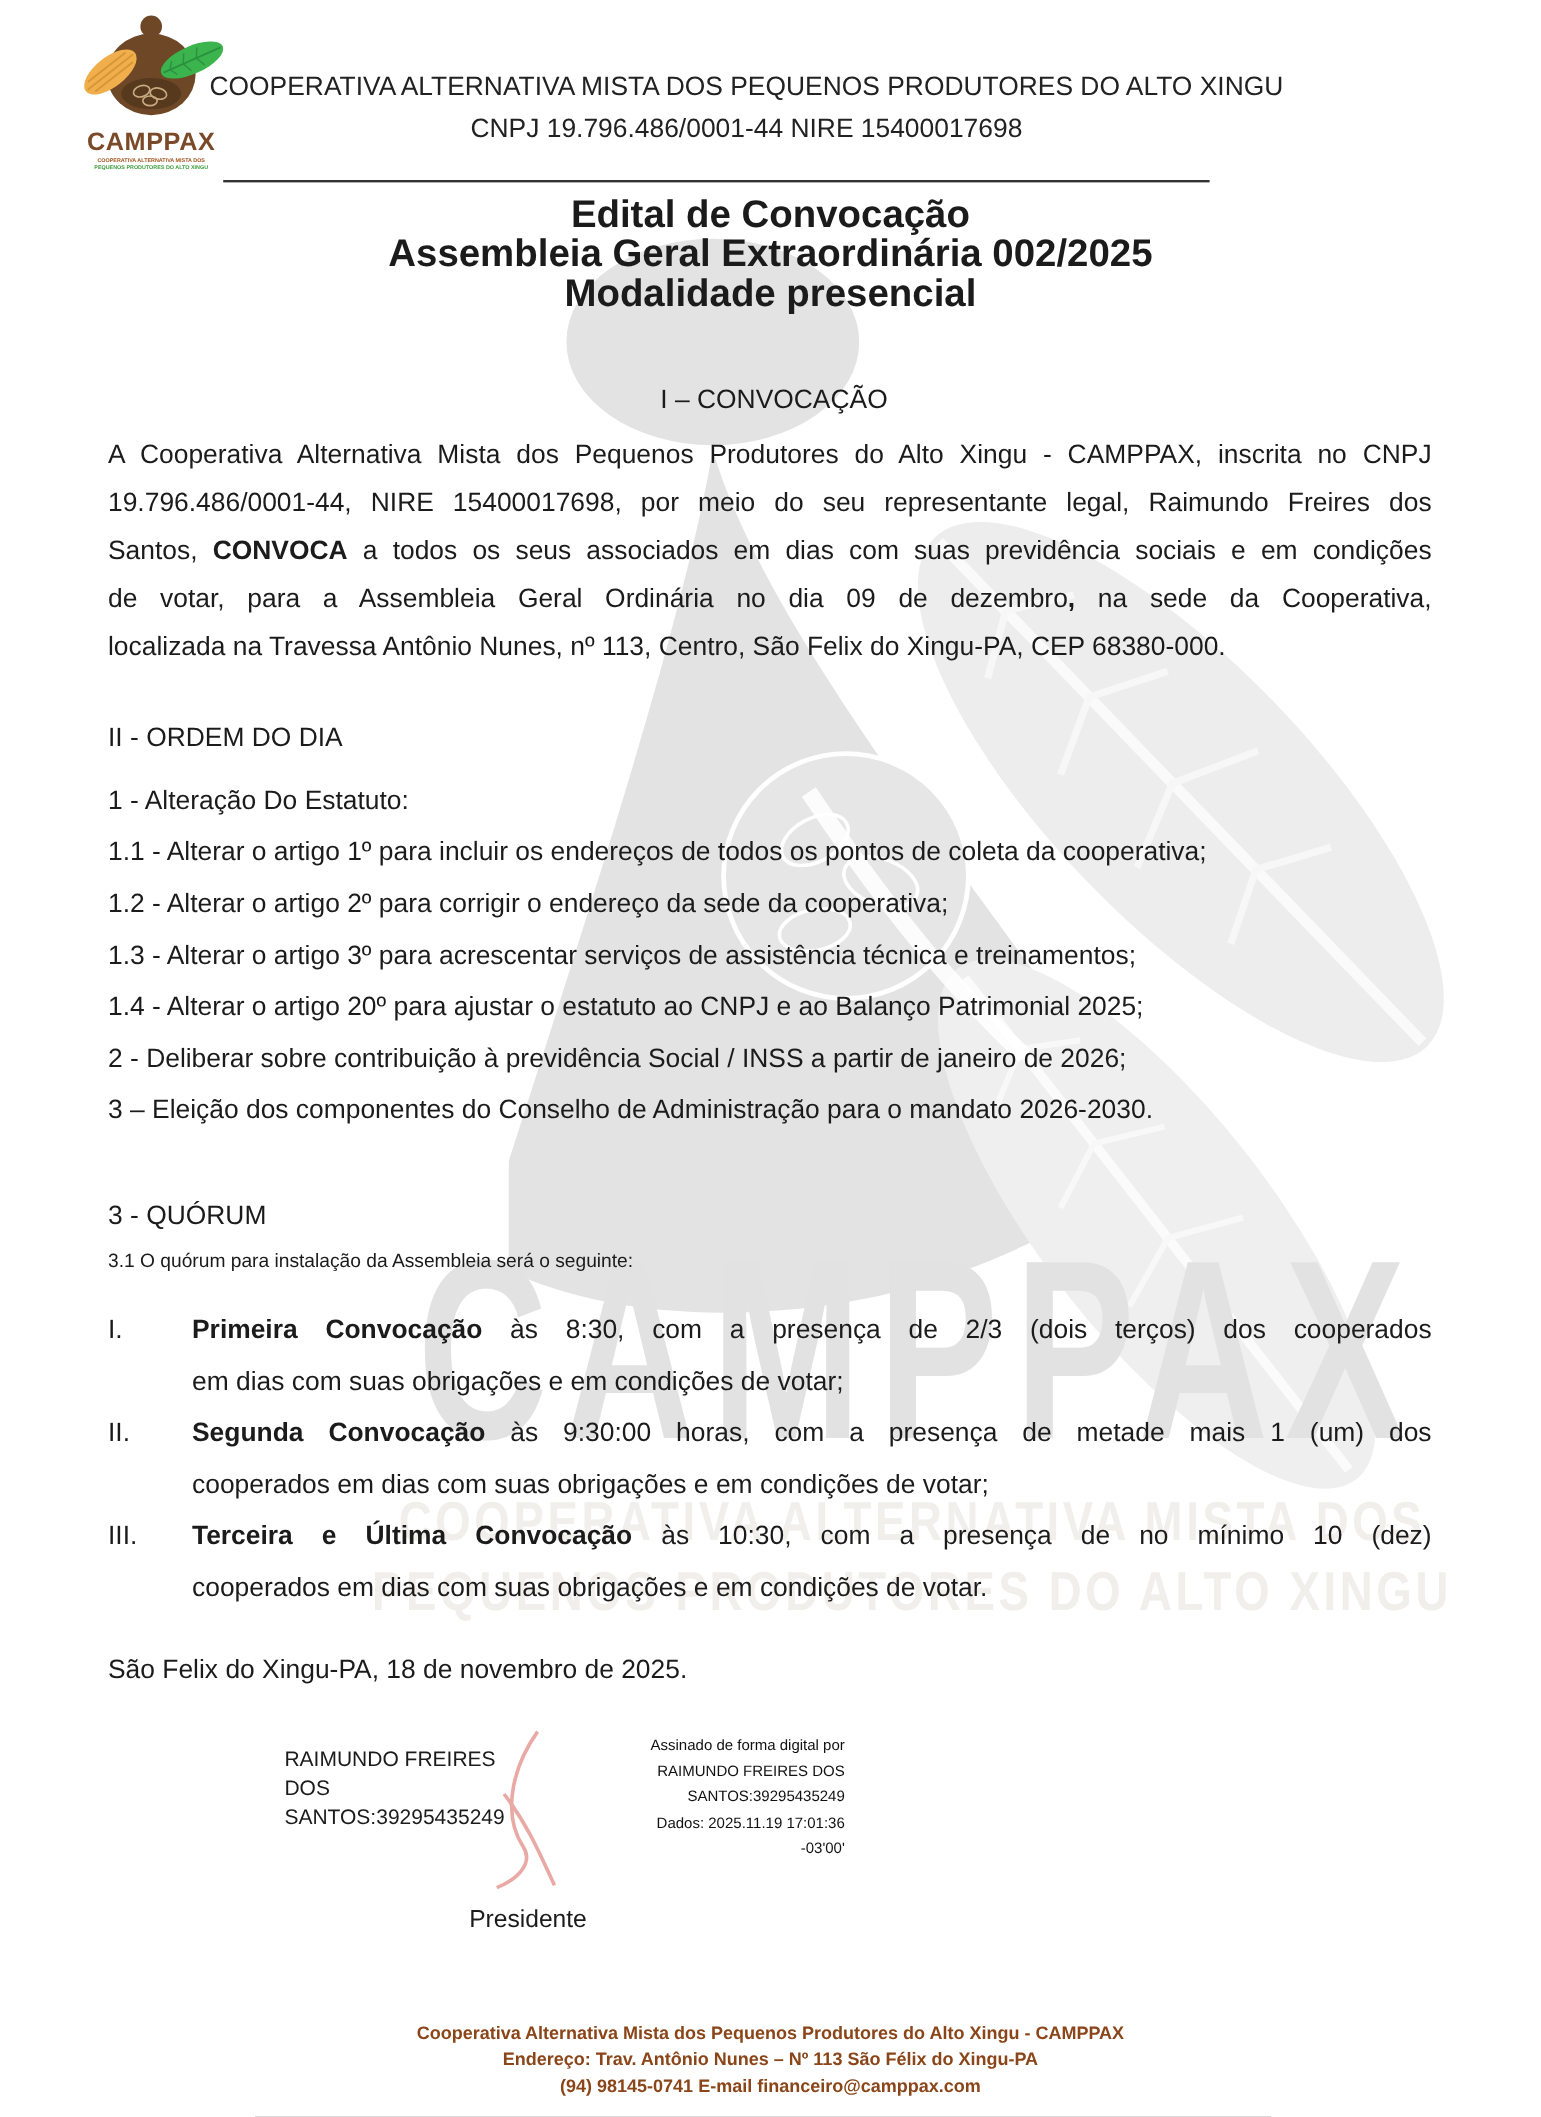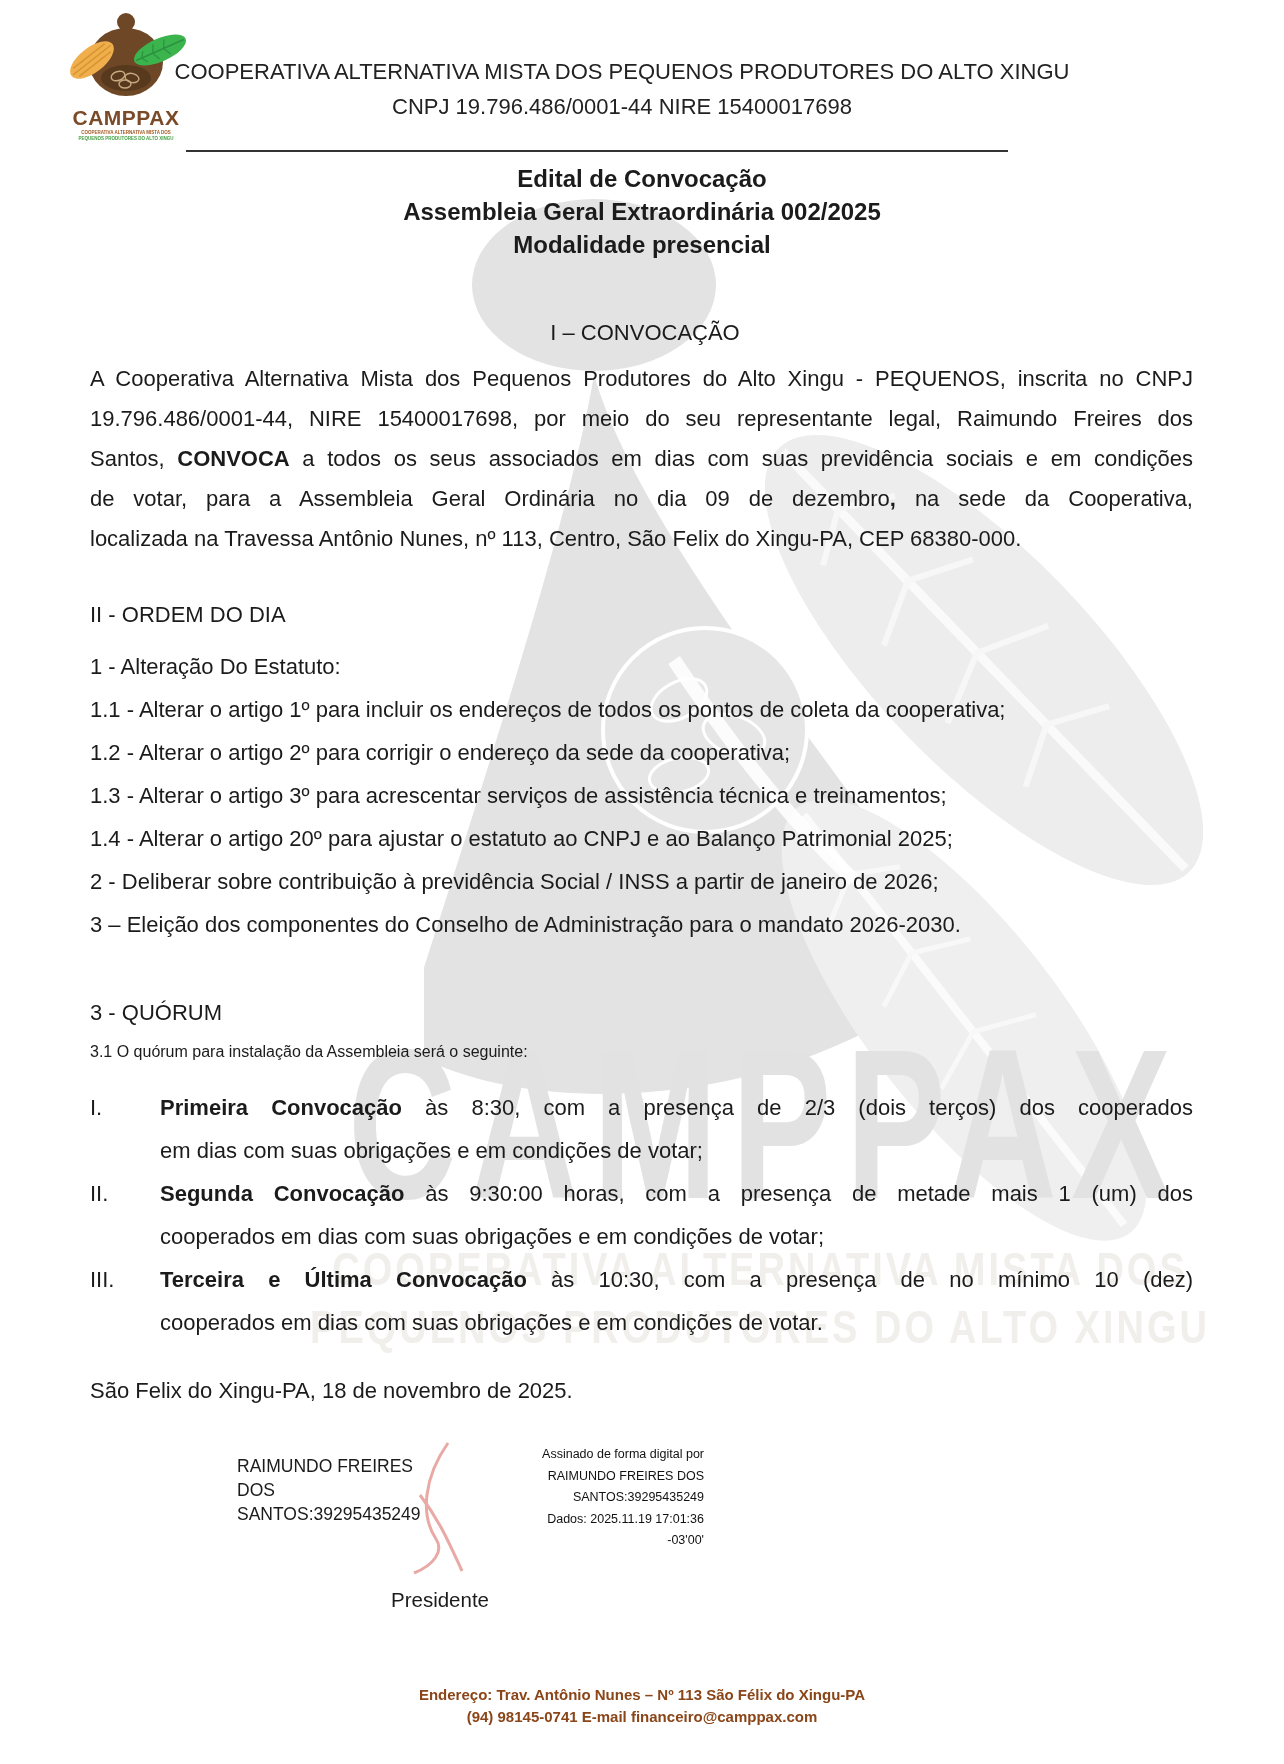--- a/index.html
+++ b/index.html
@@ -18,21 +18,21 @@
   .wm-line2{top:1302px;}
 
   
   .logo-block{left:56px;top:12px;width:140px;text-align:center;}
   .logo-acronym{font-weight:bold;font-size:21px;color:#7b4a28;letter-spacing:0.5px;margin-top:-2px;}
   .logo-tag{font-size:4.5px;line-height:6px;font-weight:bold;}
   .logo-tag.l1{color:#a2561f;}
   .logo-tag.l2{color:#3f9e3f;}
   .header-org{left:60px;top:54px;width:1124px;text-align:center;font-size:22px;line-height:35px;color:#222;}
   .header-rule{left:186px;top:134px;width:822px;height:16px;border-bottom:2px solid #333;}
-  .doc-title{left:0;top:162px;width:1284px;text-align:center;font-weight:bold;font-size:24px;line-height:33px;}
+  .doc-title{left:0;top:162px;width:1284px;text-align:center;font-weight:bold;font-size:32px;line-height:33px;}
 
   
   .sec-heading{left:90px;width:1110px;font-size:22px;}
   .para{left:90px;width:1103px;font-size:22px;}
   .para .pline{height:40px;text-align:justify;text-align-last:justify;white-space:normal;}
   .para .pline.last{text-align-last:left;}
   .plain-list{left:90px;width:1160px;font-size:22px;line-height:43px;white-space:nowrap;}
   .intro-line{left:90px;width:1110px;font-size:16px;}
   .roman-list{left:90px;width:1103px;font-size:22px;}
   .roman-row{display:grid;grid-template-columns:70px 1033px;}
@@ -116,21 +116,21 @@
   <div class="abs ct header-rule"></div>
 
   <div class="abs ct doc-title">
     <div>Edital de Convocação</div>
     <div>Assembleia Geral Extraordinária 002/2025</div>
     <div>Modalidade presencial</div>
   </div>
 
   <div class="abs ct sec-heading" style="top:320px;text-align:center;">I – CONVOCAÇÃO</div>
   <div class="abs ct para" style="top:366px;">
-    <div class="pline"><span>A Cooperativa Alternativa Mista dos Pequenos Produtores do Alto Xingu - PEQUENOS, inscrita no CNPJ</span></div>
+    <div class="pline"><span>A Cooperativa Alternativa Mista dos Pequenos Produtores do Alto Xingu - CAMPPAX, inscrita no CNPJ</span></div>
     <div class="pline"><span>19.796.486/0001-44, NIRE 15400017698, por meio do seu representante legal, Raimundo Freires dos</span></div>
     <div class="pline"><span>Santos, </span><b>CONVOCA</b><span> a todos os seus associados em dias com suas previdência sociais e em condições</span></div>
     <div class="pline"><span>de votar, para a Assembleia Geral Ordinária no dia 09 de dezembro</span><b>,</b><span> na sede da Cooperativa,</span></div>
     <div class="pline last"><span>localizada na Travessa Antônio Nunes, nº 113, Centro, São Felix do Xingu-PA, CEP 68380-000.</span></div>
   </div>
 
   <div class="abs ct sec-heading" style="top:602px;">II - ORDEM DO DIA</div>
   <div class="abs ct plain-list" style="top:645px;">
     <div>1 - Alteração Do Estatuto:</div>
     <div>1.1 - Alterar o artigo 1º para incluir os endereços de todos os pontos de coleta da cooperativa;</div>
@@ -185,17 +185,18 @@
     <div>Assinado de forma digital por</div>
     <div>RAIMUNDO FREIRES DOS</div>
     <div>SANTOS:39295435249</div>
     <div>Dados: 2025.11.19 17:01:36</div>
     <div>-03'00'</div>
   </div>
 
   <div class="abs ct sig-role">Presidente</div>
 
   <div class="abs ct footer">
+    <div>Cooperativa Alternativa Mista dos Pequenos Produtores do Alto Xingu - CAMPPAX</div>
     <div>Endereço: Trav. Antônio Nunes – Nº 113 São Félix do Xingu-PA</div>
     <div>(94) 98145-0741 E-mail financeiro@camppax.com</div>
   </div>
 
 </div>
 
 </body></html>

